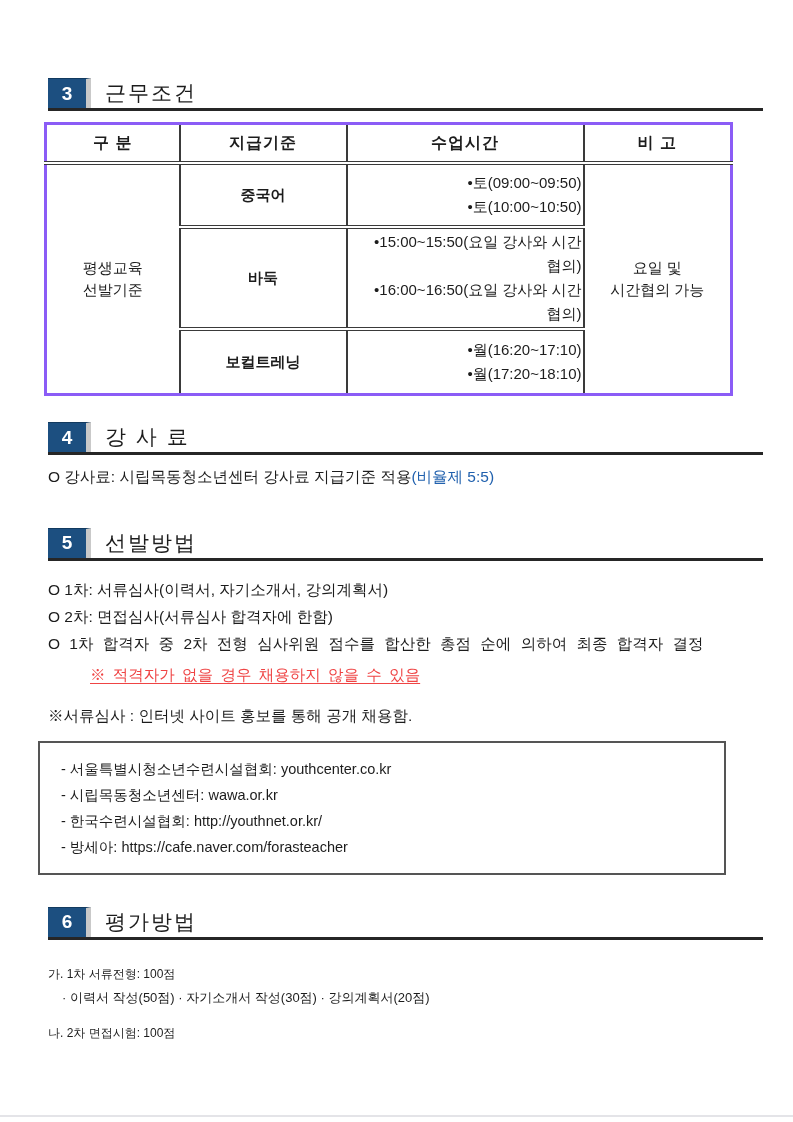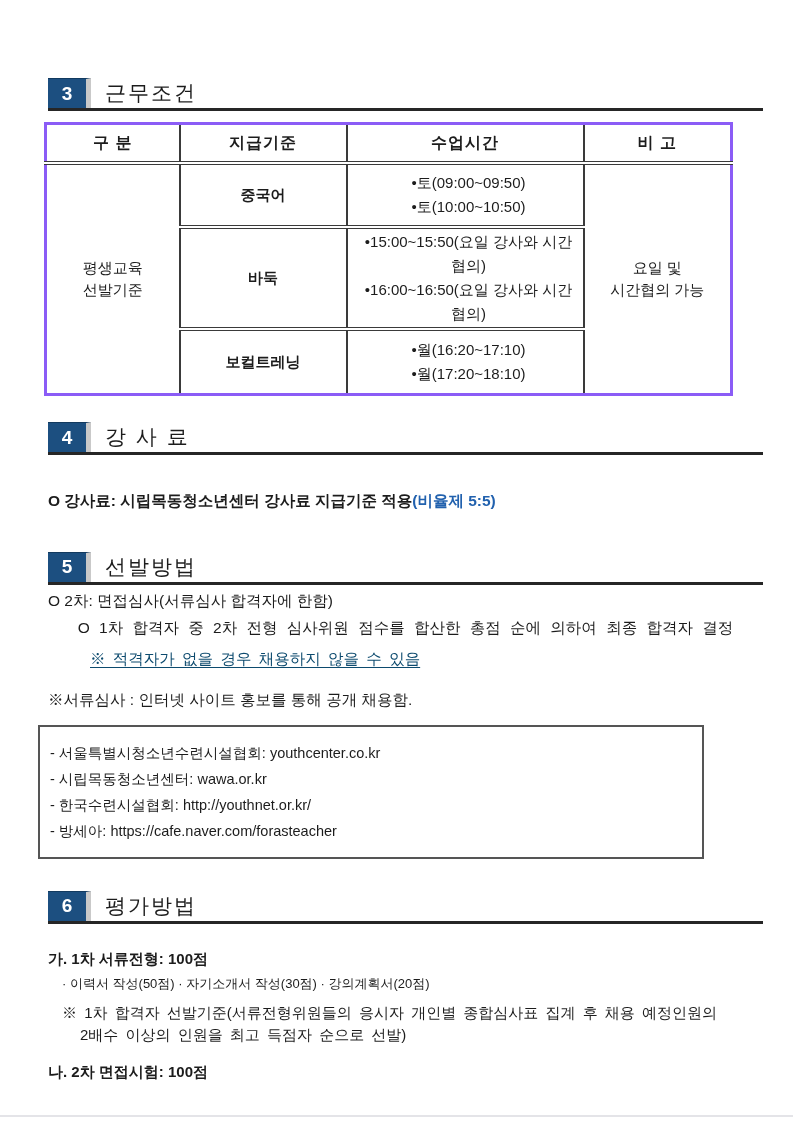--- a/index.html
+++ b/index.html
@@ -44,48 +44,48 @@
     height:34px; font-size:16px; font-weight:bold;
     border-bottom:4px double #3a3a3a; letter-spacing:1px;
   }
   .work-table td { font-size:15px; }
   .work-table .c1 { width:134px; } .work-table .c2 { width:167px; }
   .work-table .c3 { width:237px; } .work-table .c4 { width:148px; }
   .work-table tr.r1 td { height:58px; }
   .work-table tr.r2 td, .work-table tr.r3 td { height:60px; }
   .work-table tr.sep td { border-top:4px double #3a3a3a; }
   .prog-cell { font-weight:bold; font-size:16px; }
-  .time-cell { text-align:center; padding-left:8px; font-size:14px; font-weight:500; }
+  .time-cell { text-align:right; padding-left:8px; font-size:14px; font-weight:500; }
   .time-cell span { display:block; line-height:1.6; }
   .group-cell span, .note-cell span { display:block; line-height:1.5; }
 
   
   .line { font-size:15.5px; line-height:1.35; }
   .accent { color:#2161ae; }
-  .sec4-line { margin-top:36px;font-weight:bold; }
+  .sec4-line { margin-top:12px; }
   .b-item { margin-top:6px; }
-  .wide { word-spacing:5px;text-align:center; }
+  .wide { word-spacing:5px; }
   .wide2 { word-spacing:3px; }
   .blue-note {
     margin:10px 0 0 42px;
-    color:#0c4a6e; text-decoration:underline;
+    color:#ef4444; text-decoration:underline;
     text-underline-offset:3px;
   }
   .open-note { margin-top:20px; }
 
   .links-box {
     margin:14px 0 0 -10px; width:642px;
     border:2px solid #555555;
-    padding:13px 10px;
+    padding:13px 21px;
     font-size:14.5px; line-height:1.8;
   }
   .links-box div { white-space:nowrap; }
 
   
-  .eval-h { font-weight:bold; font-size:15px; margin-top:18px; }
+  .eval-h { font-weight:normal; font-size:12px; margin-top:18px; }
   .eval-d { font-size:13px; margin:6px 0 0 14px; }
   .eval-n { font-size:15px; margin:9px 0 0 14px; line-height:1.45; }
   .eval-n .l2 { display:block; margin-left:18px; }
 
   .gap-s4 { margin-top:26px; }
   .gap-s5 { margin-top:40px; }
   .gap-s6 { margin-top:32px; }
 
   .scan-edge {
     position:absolute; left:0; right:0; bottom:5px;
@@ -153,41 +153,38 @@
     <div class="sec-title">강 사 료</div>
   </div>
   <div class="line sec4-line">
     <span>O 강사료: 시립목동청소년센터 강사료 지급기준 적용</span><span class="accent">(비율제 5:5)</span>
   </div>
 
   <div class="sec-header gap-s5">
     <div class="badge">5</div>
     <div class="sec-title">선발방법</div>
   </div>
+  <div class="line b-item" style="margin-top:19px">O 1차: 서류심사(이력서, 자기소개서, 강의계획서)</div>
   <div class="line b-item">O 2차: 면접심사(서류심사 합격자에 한함)</div>
   <div class="line b-item wide">O 1차 합격자 중 2차 전형 심사위원 점수를 합산한 총점 순에 의하여 최종 합격자 결정</div>
   <div class="line blue-note wide2">※ 적격자가 없을 경우 채용하지 않을 수 있음</div>
   <div class="line open-note">※서류심사 : 인터넷 사이트 홍보를 통해 공개 채용함.</div>
 
   <div class="links-box">
     <div>- 서울특별시청소년수련시설협회: youthcenter.co.kr</div>
     <div>- 시립목동청소년센터: wawa.or.kr</div>
     <div>- 한국수련시설협회: http://youthnet.or.kr/</div>
     <div>- 방세아: https://cafe.naver.com/forasteacher</div>
   </div>
 
   <div class="sec-header gap-s6">
     <div class="badge">6</div>
     <div class="sec-title">평가방법</div>
   </div>
 
   <div class="eval-h" style="margin-top:26px">가. 1차 서류전형: 100점</div>
   <div class="eval-d">· 이력서 작성(50점) · 자기소개서 작성(30점) · 강의계획서(20점)</div>
-  <div class="eval-n wide2">
-    <span>※ 1차 합격자 선발기준(서류전형위원들의 응시자 개인별 종합심사표 집계 후 채용 예정인원의</span>
-    <span class="l2">2배수 이상의 인원을 최고 득점자 순으로 선발)</span>
-  </div>
 
   <div class="eval-h">나. 2차 면접시험: 100점</div>
 
 </div>
 
 <div class="scan-edge"></div>
 
 </body></html>

